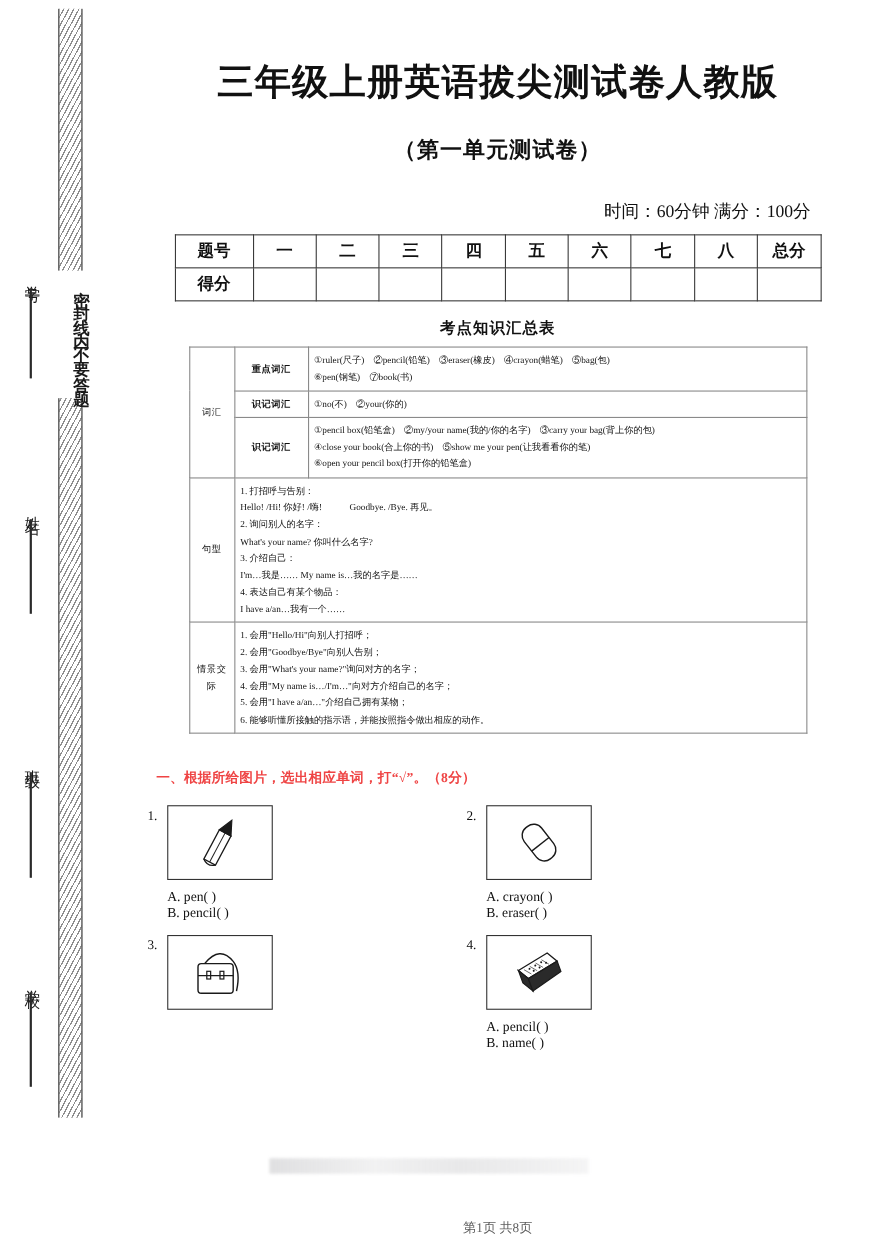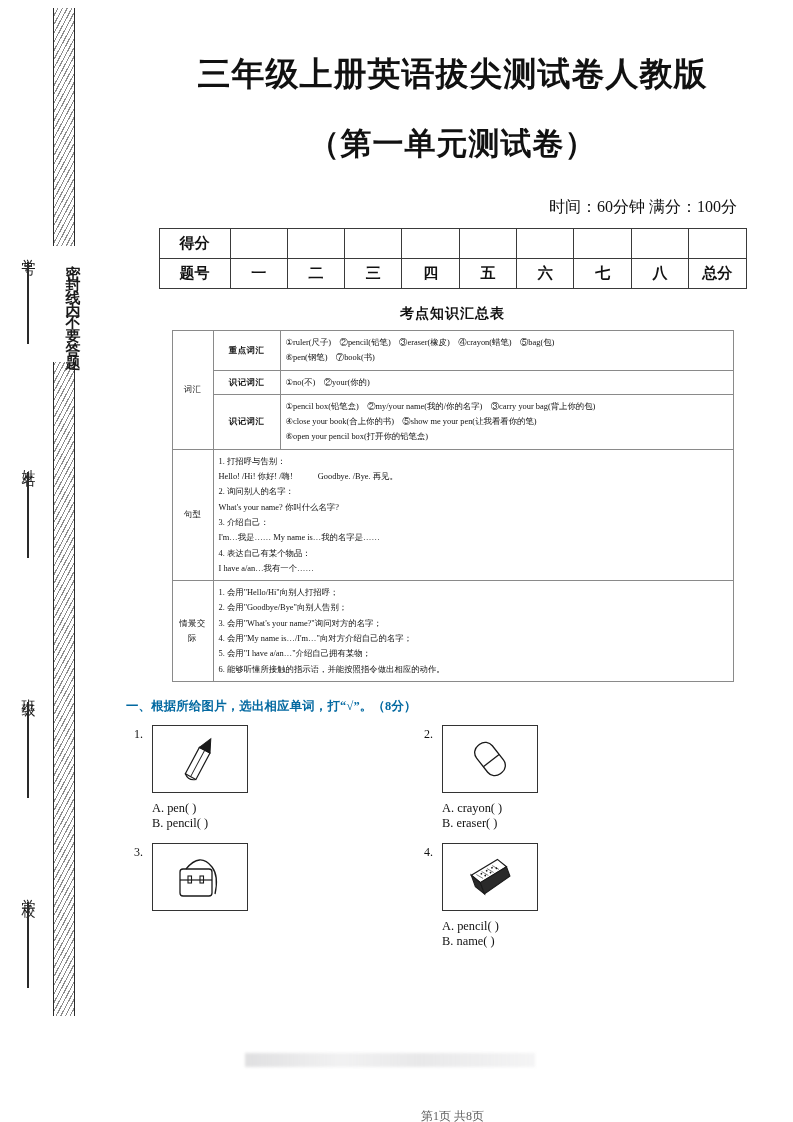--- a/index.html
+++ b/index.html
@@ -114,21 +114,21 @@
     font-size: 33px;
     font-weight: 700;
     letter-spacing: 1px;
     font-family: "DejaVu Serif", "Liberation Serif", serif;
     color: #111;
   }
   .doc-subtitle {
     margin: 0;
     padding-top: 26px;
     text-align: center;
-    font-size: 31px;
+    font-size: 20px;
     font-weight: 700;
     letter-spacing: 1px;
     font-family: "DejaVu Serif", "Liberation Serif", serif;
     color: #111;
   }
   .exam-meta {
     margin: 0;
     padding: 32px 56px 0 0;
     text-align: right;
     font-size: 16px;
@@ -195,26 +195,26 @@
     width: 56px;
     text-align: center;
     font-weight: 700;
     font-size: 9.6px;
     letter-spacing: 0.5px;
   }
   td.kn-body .ln { display: block; white-space: nowrap; }
 
   
   .sec-heading {
-    margin: 0;
+    margin: 16px;
     padding: 16px 16px 0 14px;
     font-size: 12.4px;
     font-weight: 700;
     letter-spacing: 0.2px;
-    color: #0369a1;
+    color: #ef4444;
   }
   .qgrid {
     margin-top: 10px;
     padding-left: 22px;
     display: grid;
     grid-template-columns: 290px 290px;
     row-gap: 12px;
   }
   .qitem { position: relative; }
   .qtop { display: flex; align-items: flex-start; }
@@ -303,42 +303,42 @@
   <div class="content">
 
     <h1 class="doc-title">三年级上册英语拔尖测试卷人教版</h1>
     <h2 class="doc-subtitle">（第一单元测试卷）</h2>
     <p class="exam-meta">时间：60分钟  满分：100分</p>
 
     <div class="score-wrap">
       <table class="score">
         <tbody>
           <tr>
-            <td class="lead">得分</td>
-            <td></td>
-            <td></td>
-            <td></td>
-            <td></td>
-            <td></td>
-            <td></td>
-            <td></td>
-            <td></td>
-            <td></td>
-          </tr>
-          <tr>
             <td class="lead">题号</td>
             <td>一</td>
             <td>二</td>
             <td>三</td>
             <td>四</td>
             <td>五</td>
             <td>六</td>
             <td>七</td>
             <td>八</td>
             <td>总分</td>
+          </tr>
+          <tr>
+            <td class="lead">得分</td>
+            <td></td>
+            <td></td>
+            <td></td>
+            <td></td>
+            <td></td>
+            <td></td>
+            <td></td>
+            <td></td>
+            <td></td>
           </tr>
         </tbody>
       </table>
     </div>
 
     <h3 class="kn-title">考点知识汇总表</h3>
 
     <div class="kn-wrap">
       <table class="kn">
         <tbody>

